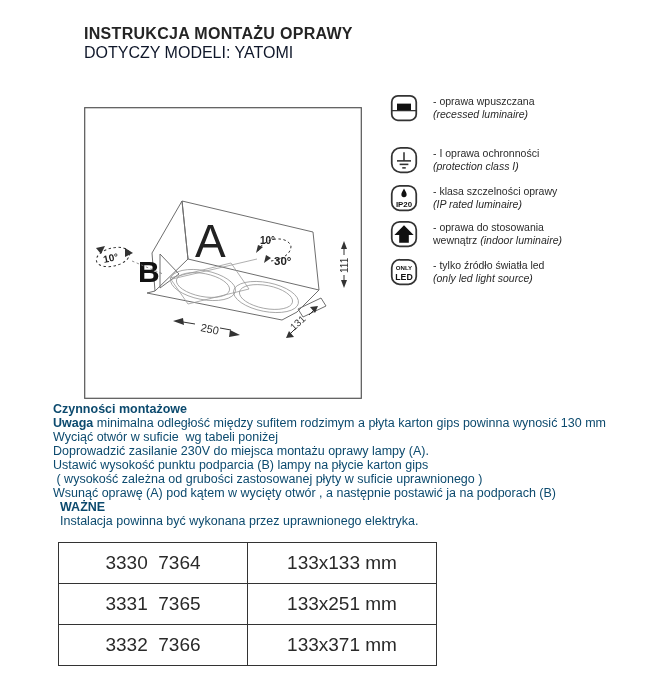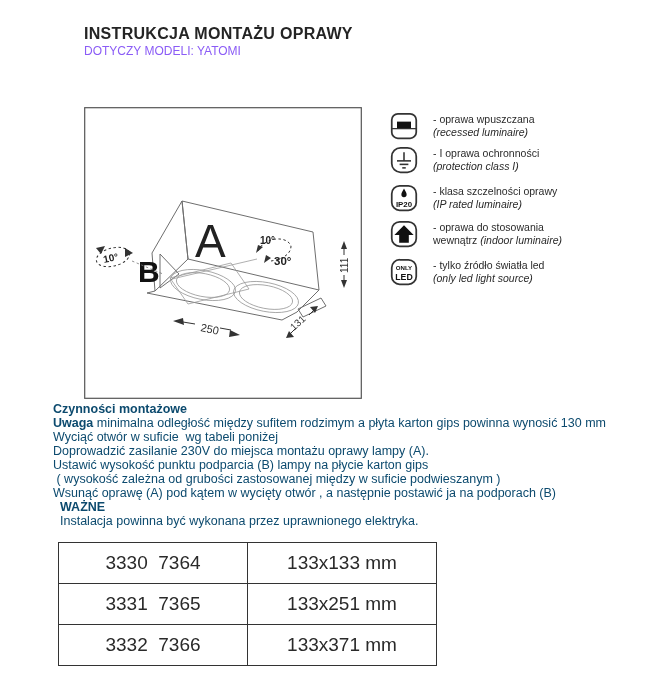--- a/index.html
+++ b/index.html
@@ -3,21 +3,21 @@
 <meta charset="utf-8">
 <style>
   html,body{margin:0;padding:0;}
   body{
     width:650px;height:677px;position:relative;background:#ffffff;
     font-family:"Liberation Sans", sans-serif;color:#1f1f1f;overflow:hidden;
   }
   .abs{position:absolute;}
   
   .title{left:84px;top:25px;font-size:16px;font-weight:bold;letter-spacing:.3px;color:#242424;}
-  .subtitle{left:84px;top:44px;font-size:12px;color:#8b5cf6;}
+  .subtitle{left:84px;top:44px;font-size:16px;color:#0f172a;}
   
   .legend-row{position:absolute;left:390px;display:flex;}
   .leg-icon{width:28px;height:28px;flex:0 0 28px;}
   .leg-text{margin-left:15px;font-size:10.5px;line-height:13px;color:#2a2a2a;padding-top:1px;white-space:nowrap;}
   .leg-text i{text-align:right;}
   
   .body-lines{left:53px;top:402px;font-size:12.5px;line-height:14px;color:#0c4a6e;}
   .body-line{white-space:pre-wrap;}
   .body-line b{font-weight:bold;}
   .indent7{padding-left:7px;}
@@ -102,21 +102,21 @@
 
   <g stroke="#333" fill="#333">
     <polygon points="344,241 341,249 347,249" stroke="none"></polygon>
     <path d="M344,249 L344,255" stroke-width="1" fill="none"></path>
     <text x="348" y="273" font-size="10" stroke="none" transform="rotate(-90 348 273)">111</text>
     <path d="M344,275 L344,280" stroke-width="1" fill="none"></path>
     <polygon points="344,288 341,280 347,280" stroke="none"></polygon>
   </g>
 </svg>
 
-<div class="legend-row" style="top:112px;">
+<div class="legend-row" style="top:94px;">
   <svg class="leg-icon" viewBox="0 0 32 32">
     <rect x="2" y="2" width="28" height="28" rx="7" fill="none" stroke="#333" stroke-width="2"></rect>
     <line x1="2" y1="19" x2="30" y2="19" stroke="#333" stroke-width="1.5"></line>
     <rect x="8" y="11" width="16" height="7.5" fill="#111"></rect>
   </svg>
   <div class="leg-text">
     <div>- oprawa wpuszczana</div>
     <div><span></span><i>(recessed luminaire)</i></div>
   </div>
 </div>
@@ -171,21 +171,21 @@
     <div><span></span><i>(only led light source)</i></div>
   </div>
 </div>
 
 <div class="abs body-lines">
   <div class="body-line"><b>Czynności montażowe</b><span></span></div>
   <div class="body-line"><b>Uwaga</b><span> minimalna odległość między sufitem rodzimym a płyta karton gips powinna wynosić 130 mm</span></div>
   <div class="body-line"><b></b><span>Wyciąć otwór w suficie  wg tabeli poniżej</span></div>
   <div class="body-line"><b></b><span>Doprowadzić zasilanie 230V do miejsca montażu oprawy lampy (A).</span></div>
   <div class="body-line"><b></b><span>Ustawić wysokość punktu podparcia (B) lampy na płycie karton gips</span></div>
-  <div class="body-line"><b></b><span> ( wysokość zależna od grubości zastosowanej między w suficie podwieszanym )</span></div>
+  <div class="body-line"><b></b><span> ( wysokość zależna od grubości zastosowanej płyty w suficie uprawnionego )</span></div>
   <div class="body-line"><b></b><span>Wsunąć oprawę (A) pod kątem w wycięty otwór , a następnie postawić ja na podporach (B)</span></div>
   <div class="body-line indent7"><b>WAŻNE</b><span></span></div>
   <div class="body-line indent7"><b></b><span>Instalacja powinna być wykonana przez uprawnionego elektryka.</span></div>
 </div>
 
 <table class="spec">
   <tbody>
       <tr>
     <td>3330  7364</td>
     <td>133x133 mm</td>

